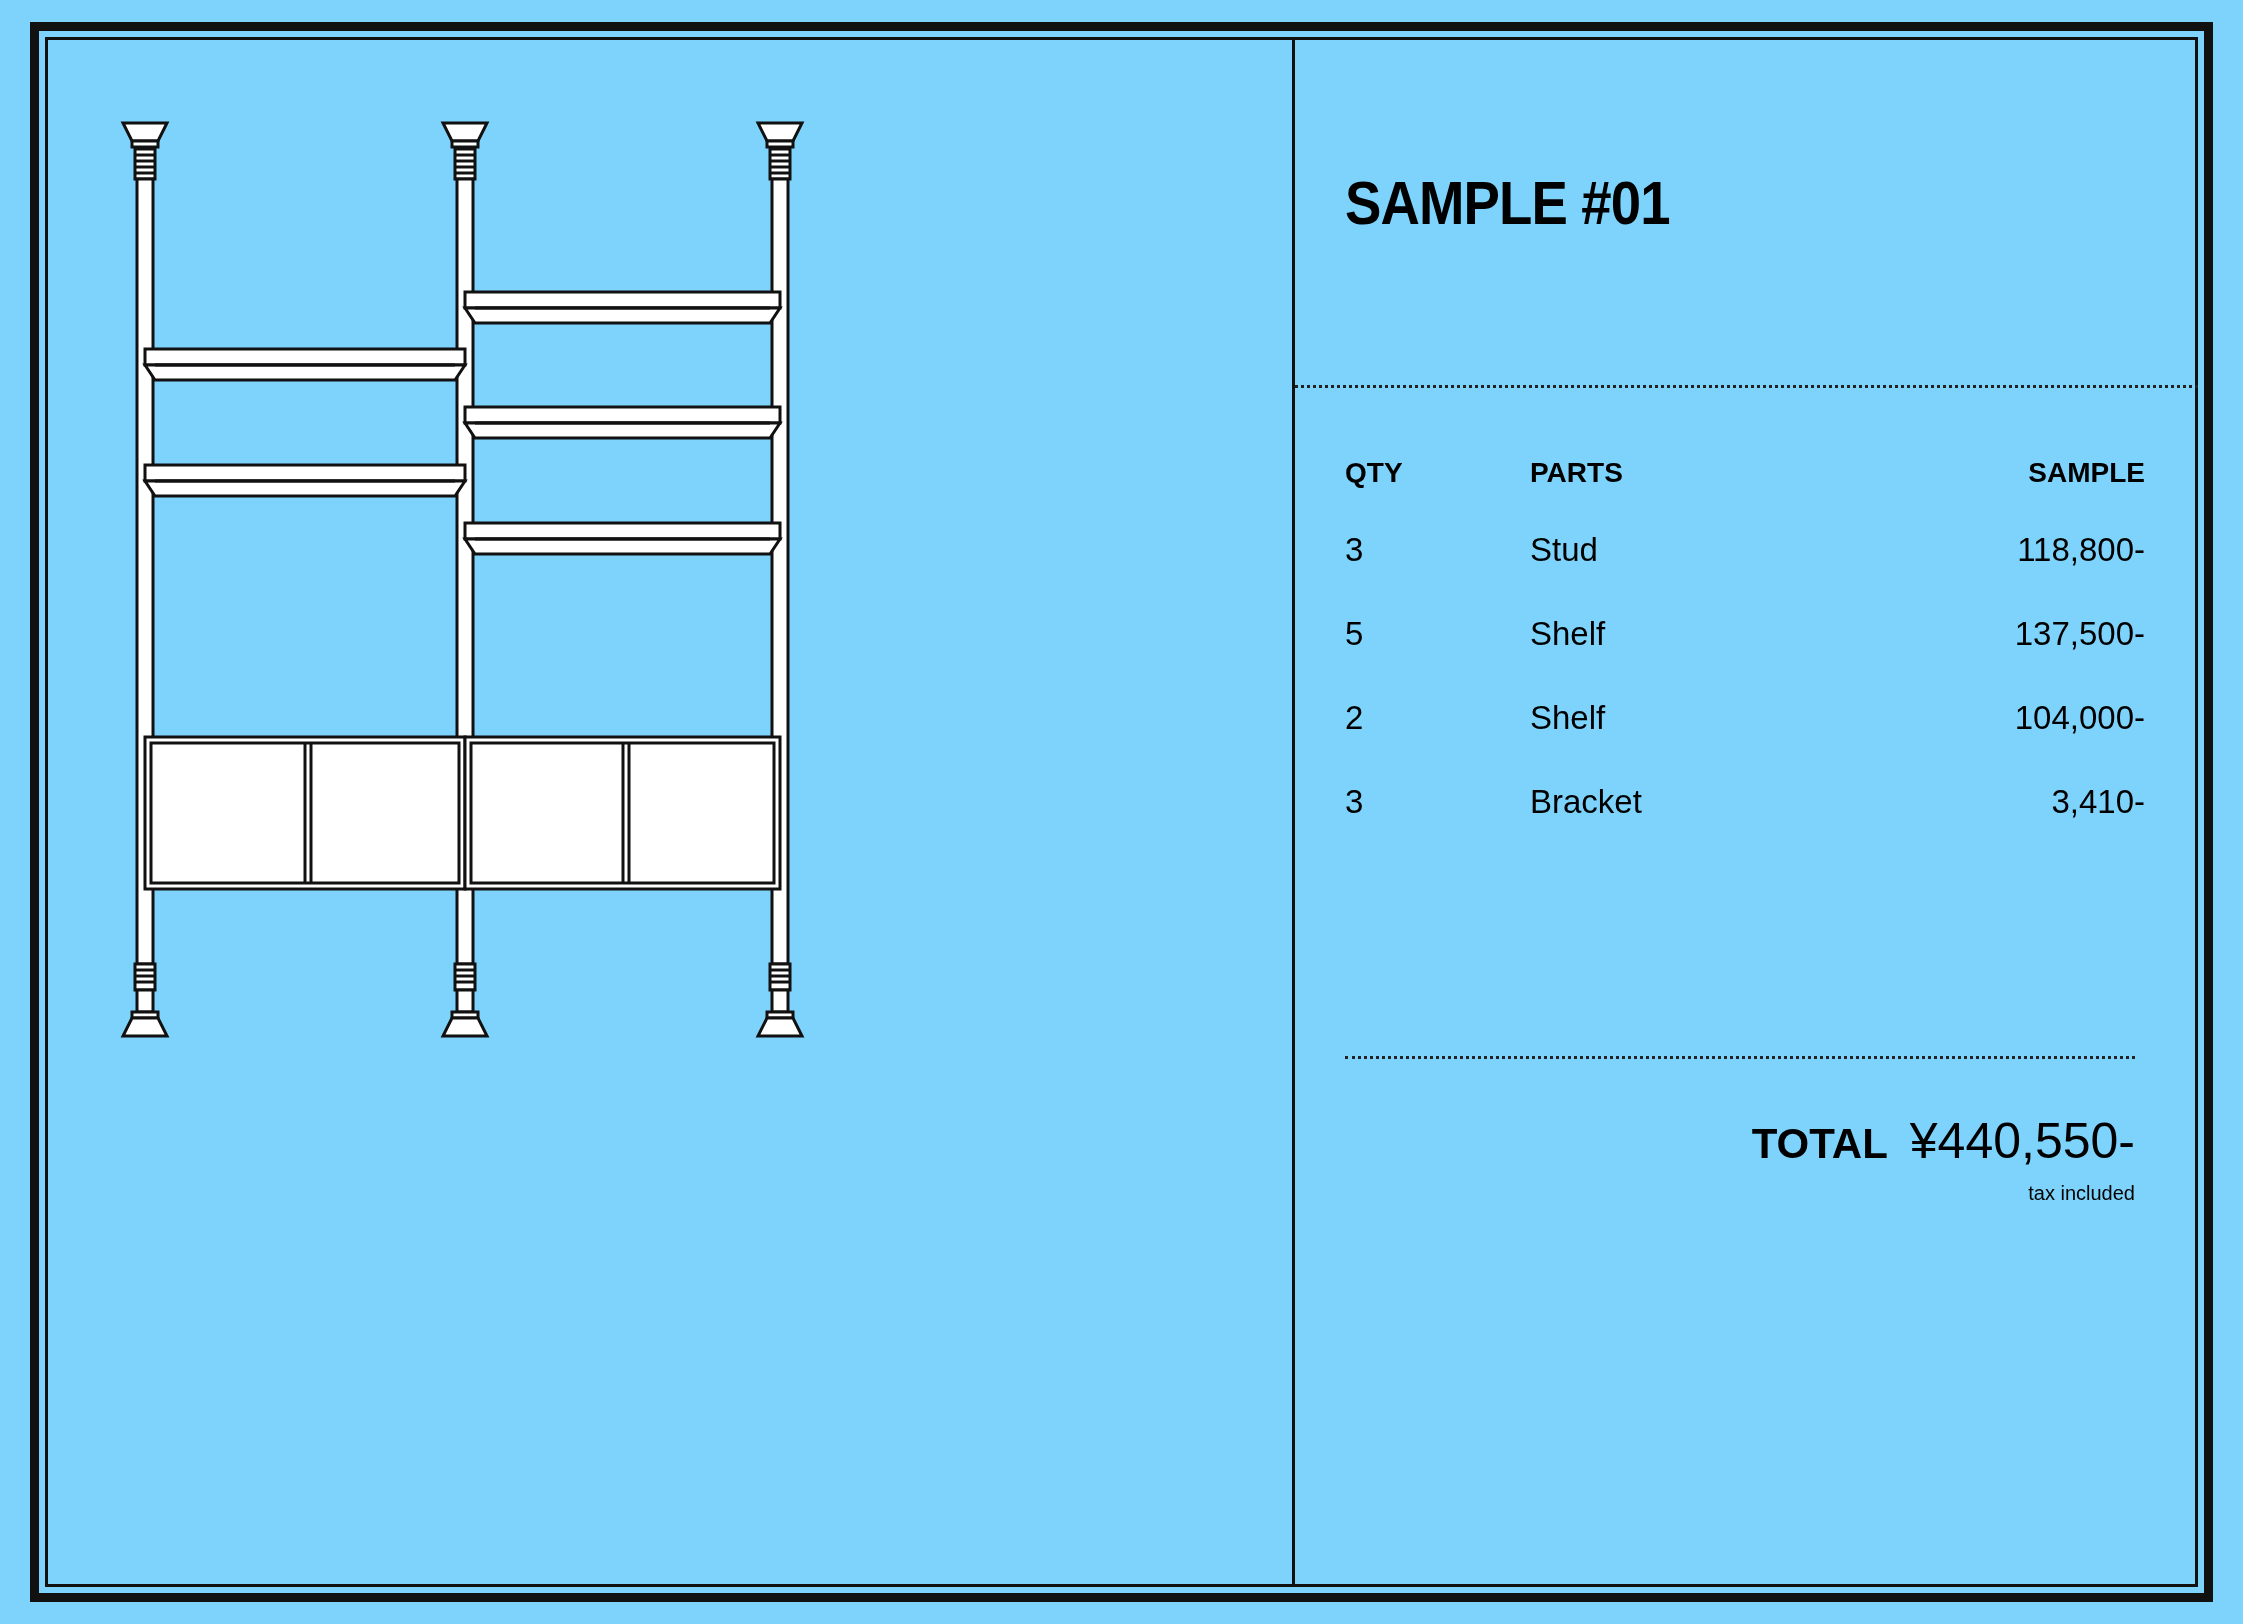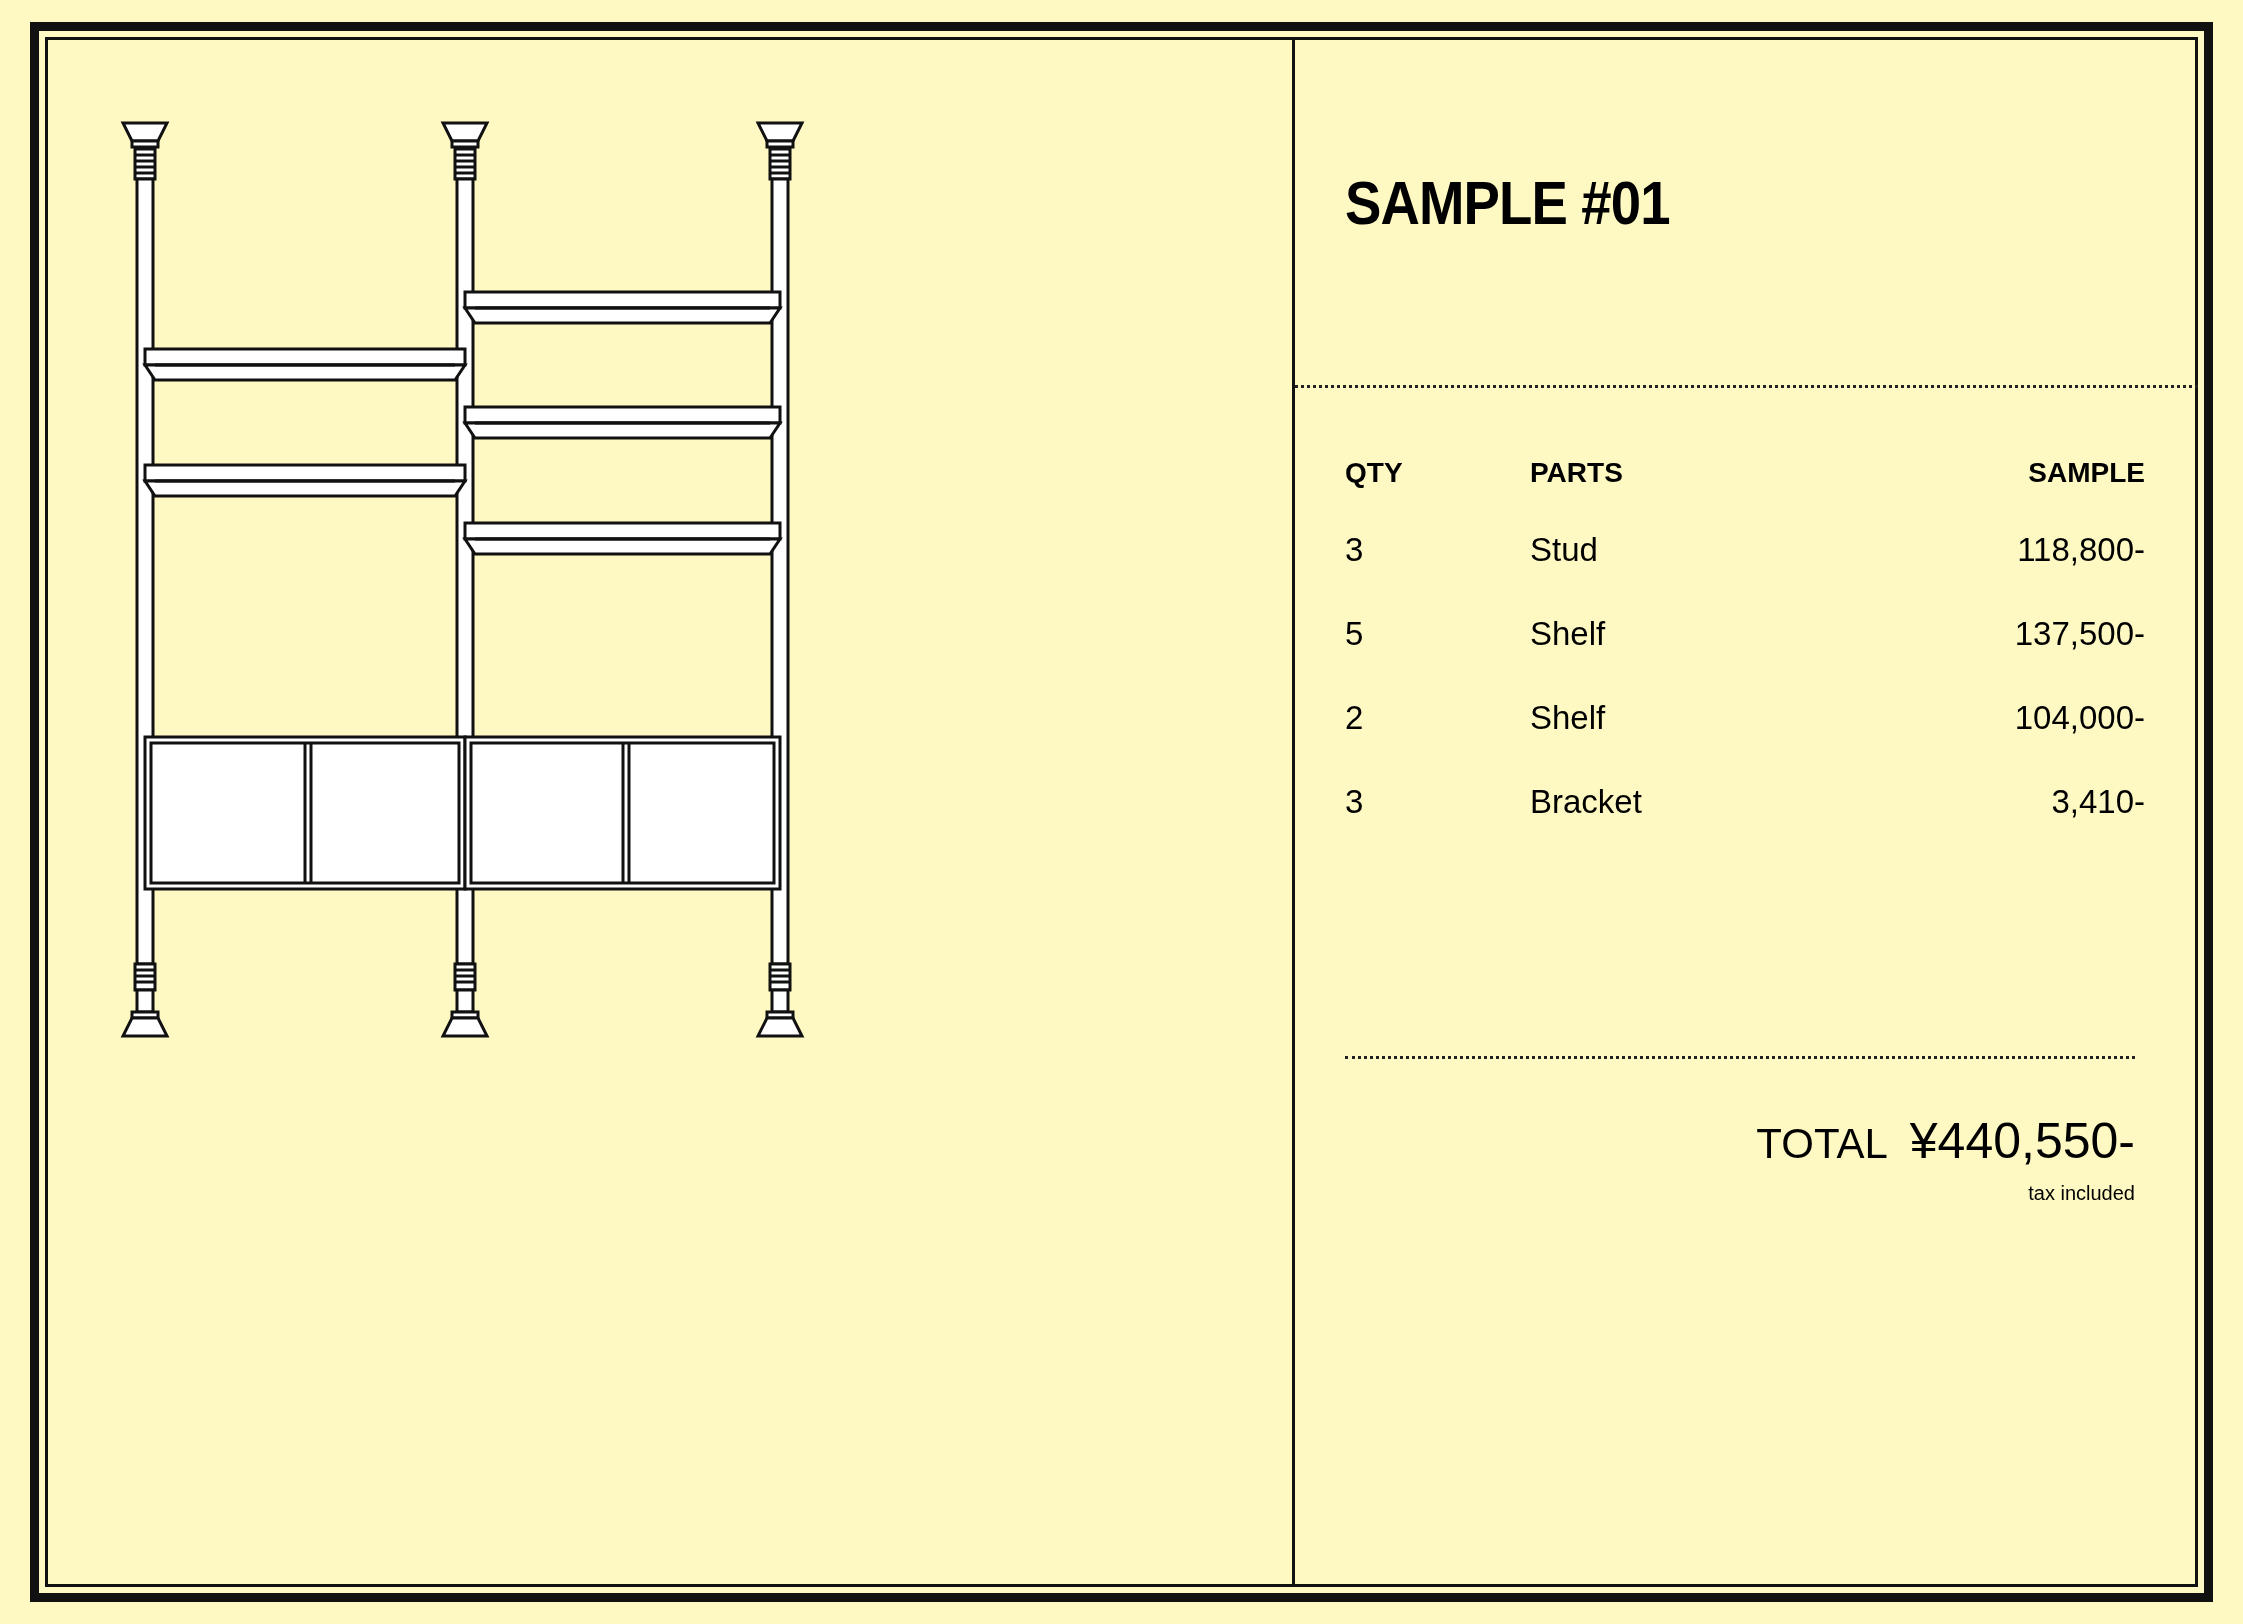--- a/index.html
+++ b/index.html
@@ -8,21 +8,21 @@
     background: #ffffff;
   }
   body {
     font-family: "Liberation Sans", sans-serif;
     color: #000000;
   }
   #page {
     position: relative;
     width: 2243px;
     height: 1624px;
-    background: #fef9c3;
+    background: #7dd3fc;
     box-sizing: border-box;
   }
   
   .outer-frame {
     position: absolute;
     left: 30px;
     top: 22px;
     width: 2183px;
     height: 1580px;
     border: 9px solid #111111;
@@ -126,21 +126,21 @@
   .total-row {
     position: absolute;
     left: 50px;
     top: 1075px;
     width: 790px;
     text-align: right;
     white-space: nowrap;
   }
   .total-label {
     font-size: 42px;
-    font-weight: normal;
+    font-weight: bold;
     margin-right: 22px;
   }
   .total-value {
     font-size: 50px;
     font-weight: normal;
   }
   .tax-note {
     position: absolute;
     left: 50px;
     top: 1145px;

